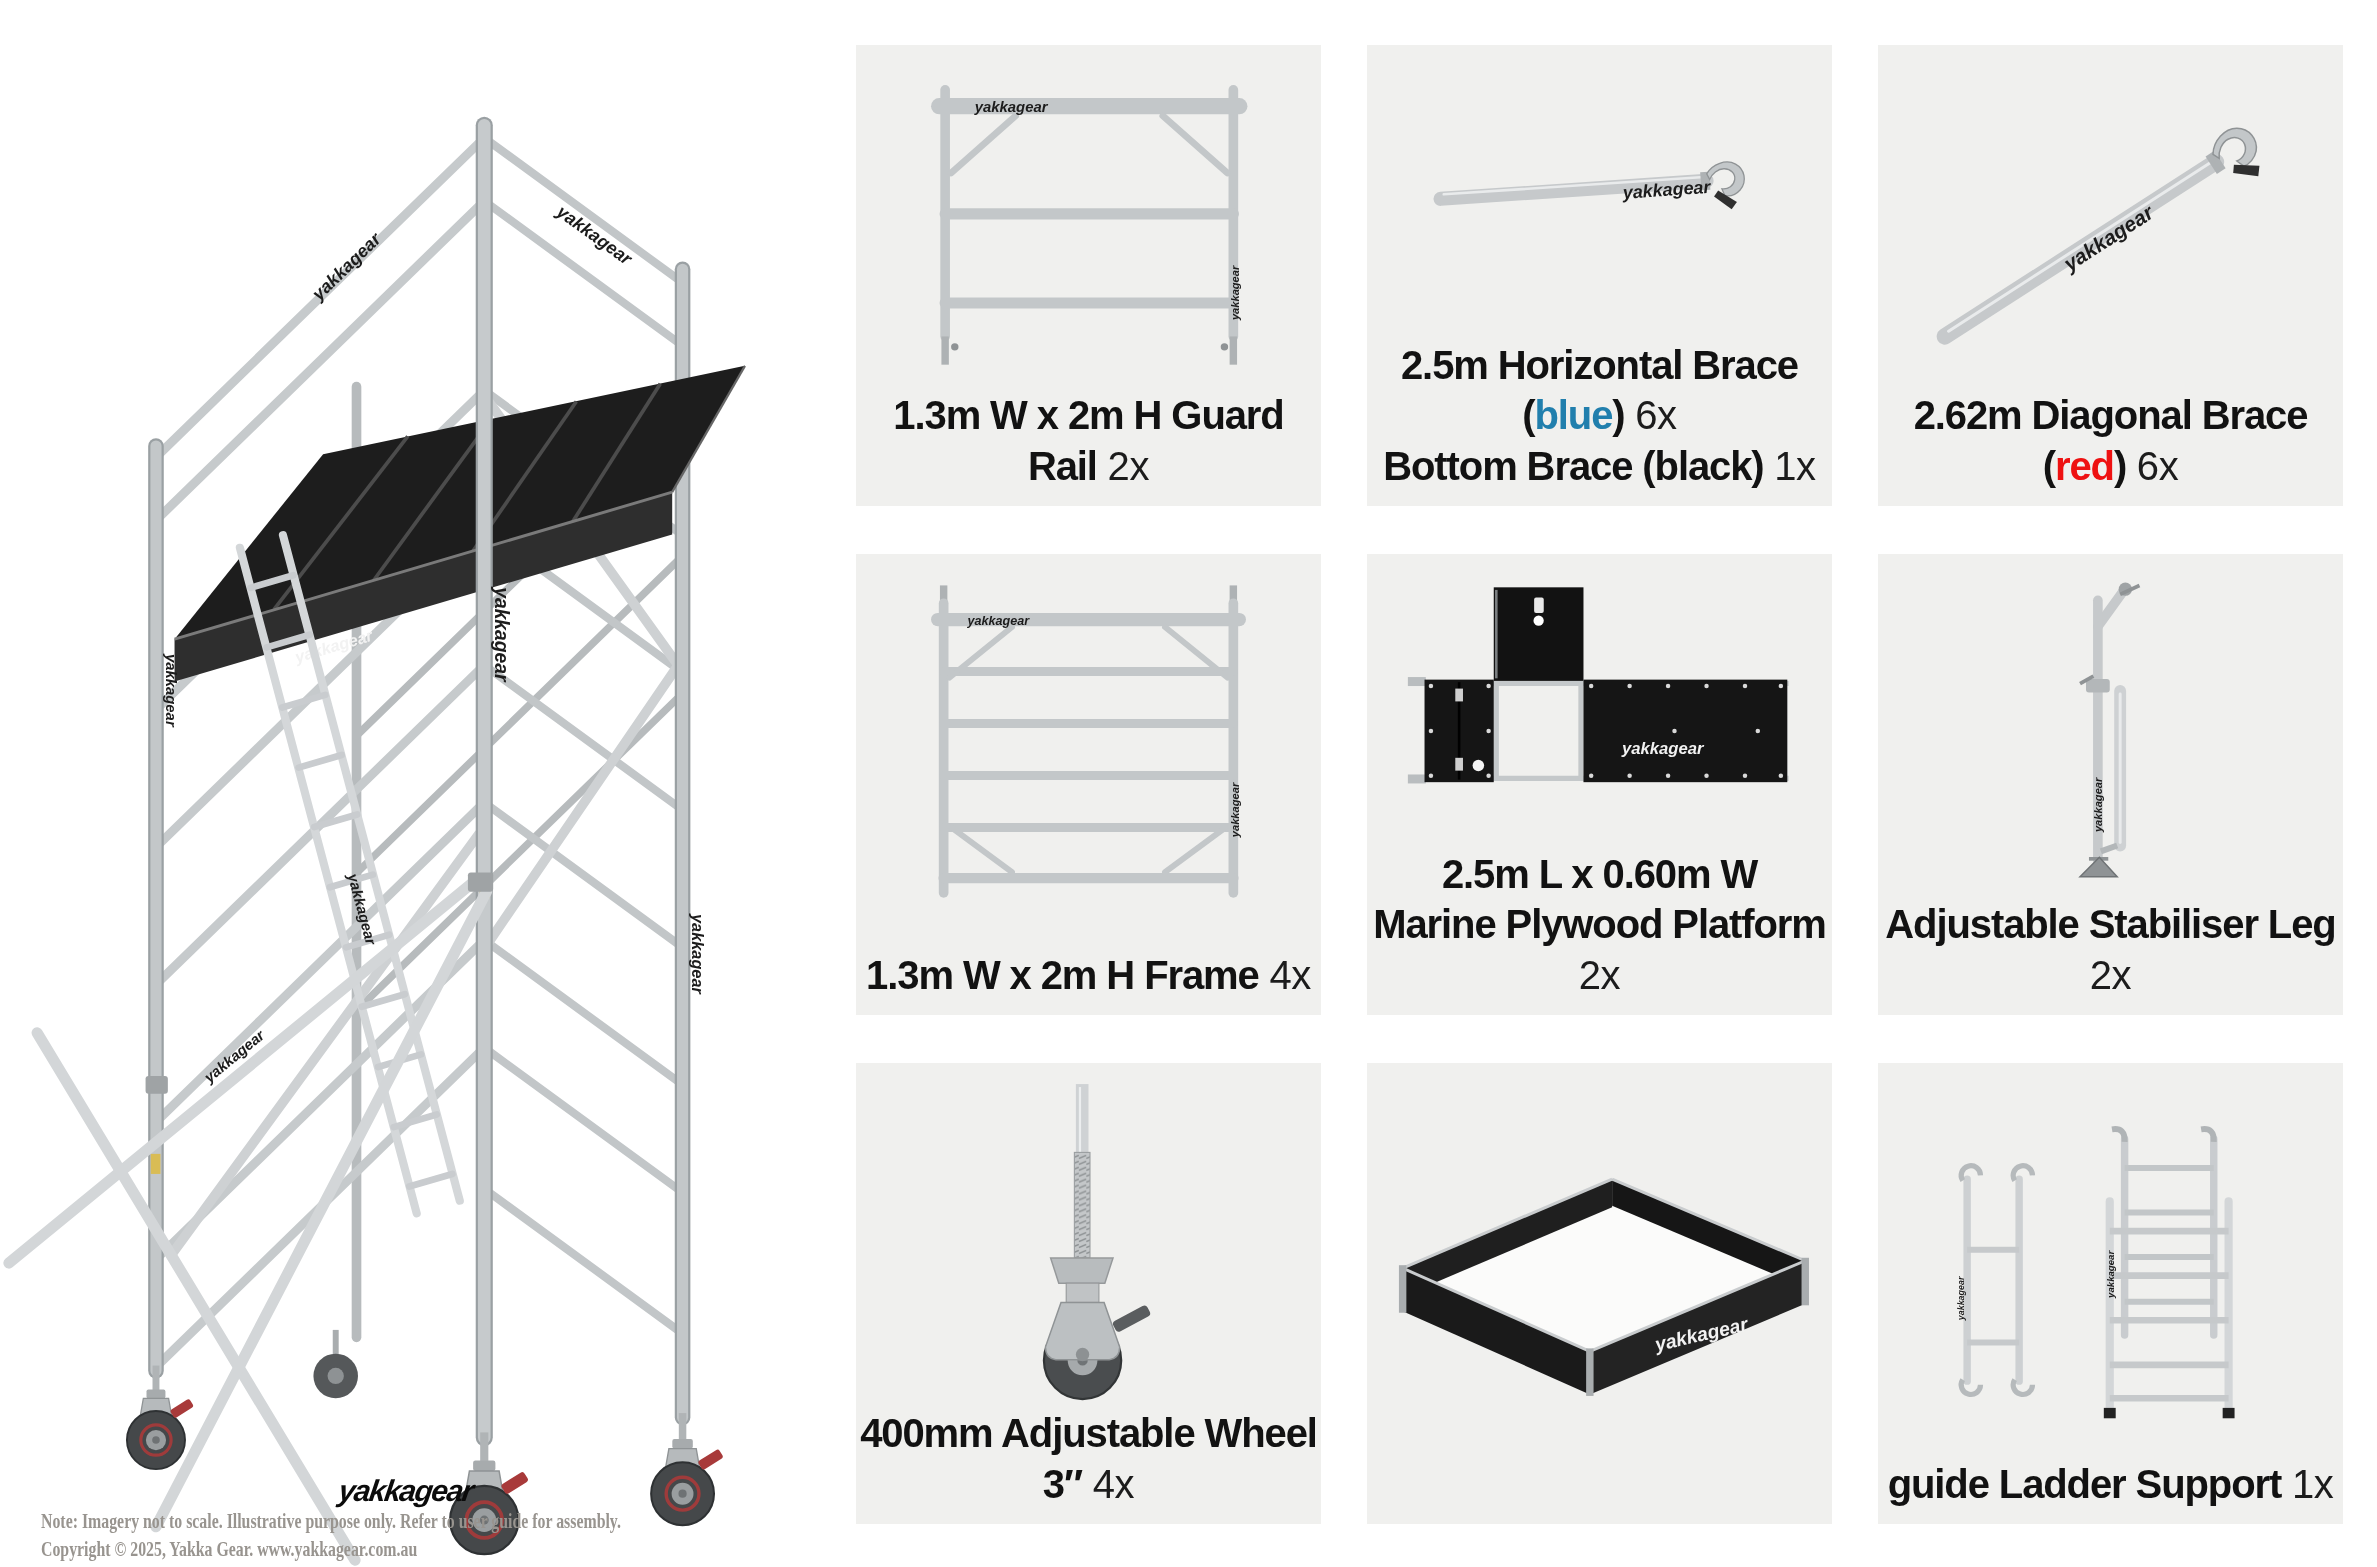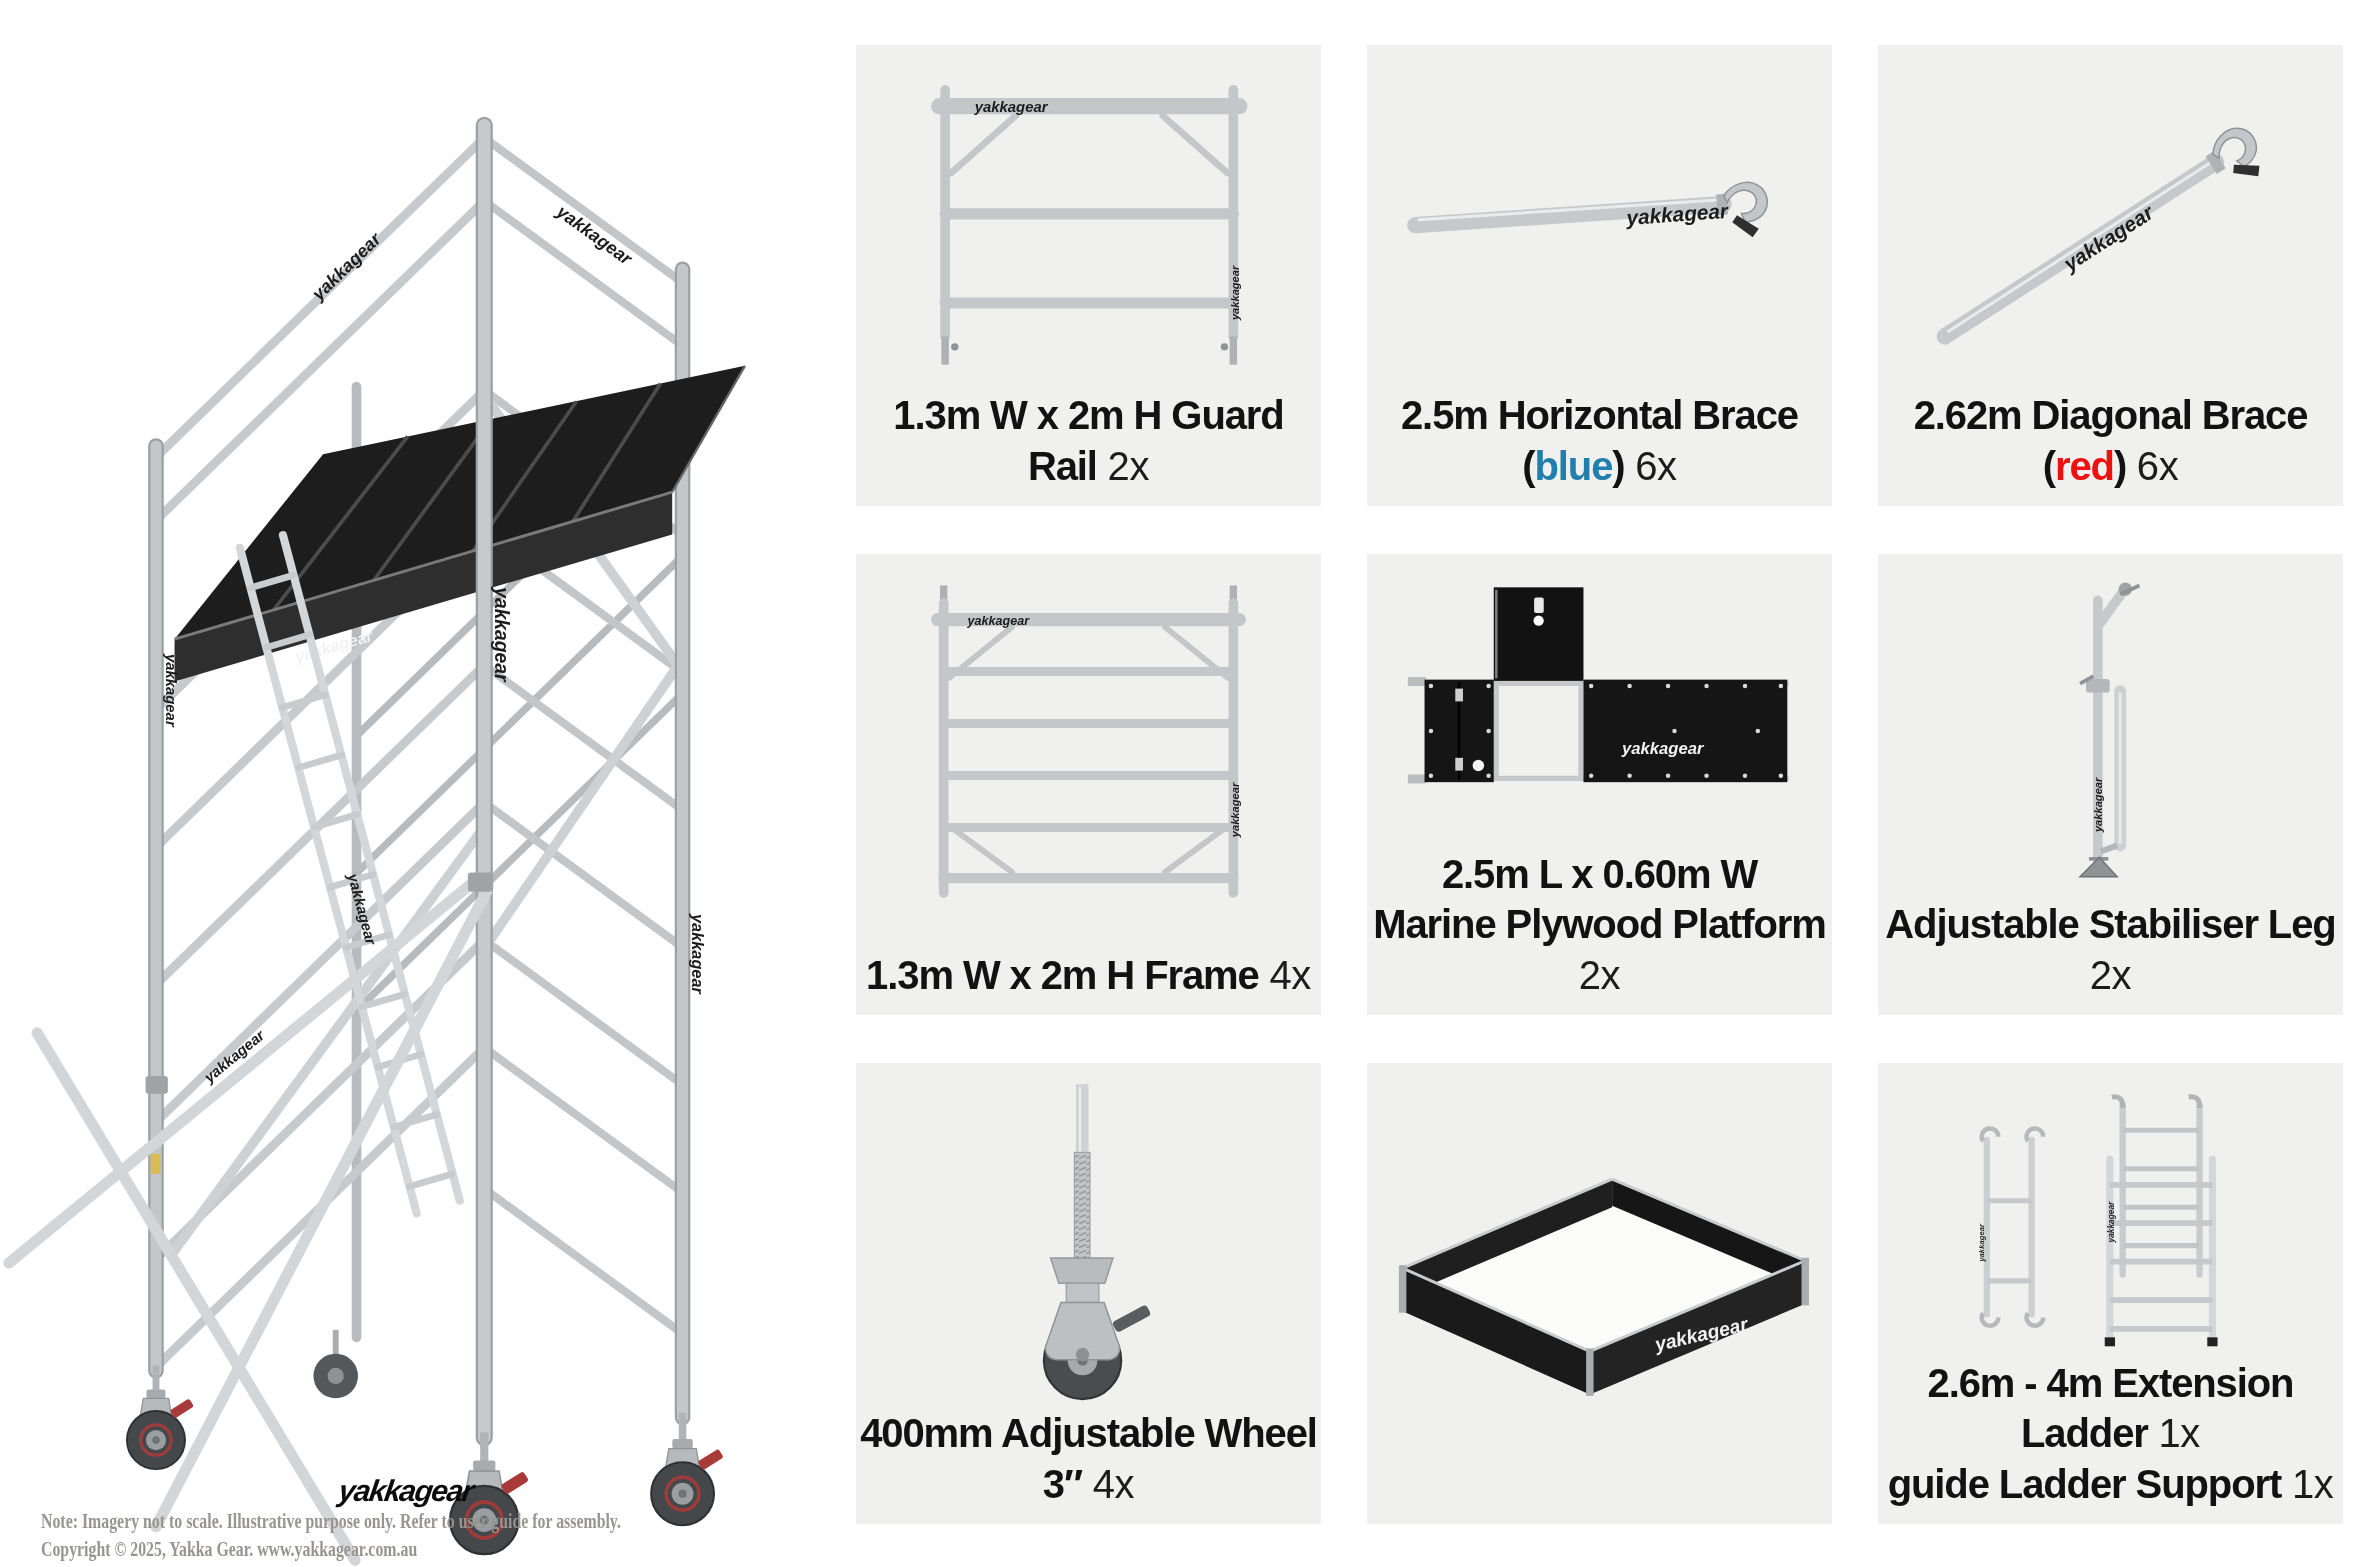--- a/index.html
+++ b/index.html
@@ -204,20 +204,21 @@
       <line x1="70" y1="233" x2="476" y2="206" stroke="#e9ebec" stroke-width="4" stroke-linecap="round"></line>
       <g transform="translate(481,212) rotate(-4)">
         <rect x="-10" y="-14" width="14" height="28" fill="#aeb2b4"></rect>
         <path d="M0,-11 C10,-26 32,-32 46,-23 C60,-14 62,5 51,17 C44,24 34,27 26,25 L22,14 C32,16 41,10 43,1 C45,-8 38,-16 28,-17 C18,-18 8,-10 4,-2 Z" fill="#c3c7c9" stroke="#8f9395" stroke-width="2"></path>
         <path d="M16,16 l28,20 l-9,11 l-26,-22 z" fill="#2f2f2f"></path>
       </g>
       <text class="brand" font-size="28" transform="translate(350,240) rotate(-4)">yakkagear</text>
     </svg>
     <figcaption class="caption">
         <div><span>2.5m Horizontal Brace (</span><span class="blue">blue</span><span>)</span><span class="count"> 6x</span></div>
+        <div><span>Bottom Brace (black)</span><span class="count"> 1x</span></div>
       </figcaption>
   </figure>
 
   <figure class="card">
     <svg viewBox="0 0 626 460" aria-hidden="true">
       <line x1="90" y1="390" x2="455" y2="155" stroke="#c6c9cb" stroke-width="22" stroke-linecap="round"></line>
       <line x1="95" y1="383" x2="452" y2="153" stroke="#e9ebec" stroke-width="4" stroke-linecap="round"></line>
       <g transform="translate(457,154) rotate(-33)">
         <rect x="-10" y="-14" width="14" height="28" fill="#aeb2b4"></rect>
         <path d="M0,-11 C10,-26 32,-32 46,-23 C60,-14 62,5 51,17 C44,24 34,27 26,25 L22,14 C32,16 41,10 43,1 C45,-8 38,-16 28,-17 C18,-18 8,-10 4,-2 Z" fill="#c3c7c9" stroke="#8f9395" stroke-width="2"></path>
@@ -420,19 +421,18 @@
         <line x1="312" y1="250" x2="472" y2="250"></line>
         <line x1="312" y1="310" x2="472" y2="310"></line>
         <line x1="312" y1="370" x2="472" y2="370"></line>
         <line x1="312" y1="415" x2="472" y2="415"></line>
       </g>
       <rect x="304" y="428" width="16" height="14" fill="#222"></rect>
       <rect x="464" y="428" width="16" height="14" fill="#222"></rect>
       <text class="brand" font-size="13" transform="translate(318,280) rotate(-90)">yakkagear</text>
     </svg>
     <figcaption class="caption">
-        <div><span>2.6m - 4m Extension Ladder</span><span class="count"> 1x</span></div>
         <div><span>guide Ladder Support</span><span class="count"> 1x</span></div>
       </figcaption>
   </figure>
 
 </div>
 
 
 </body></html>

